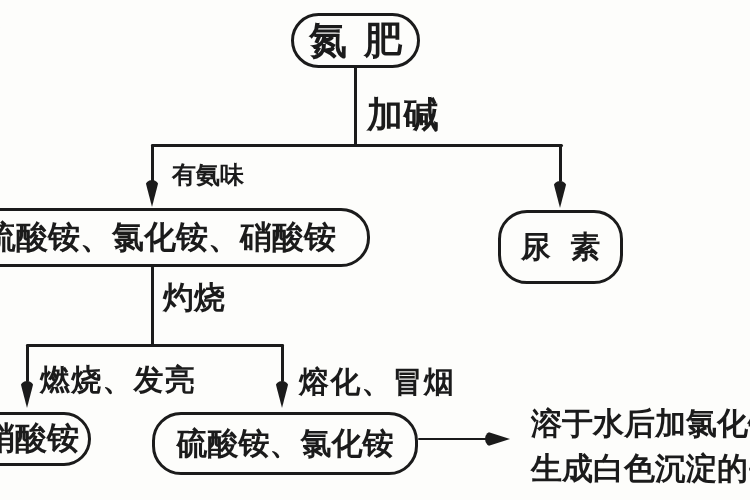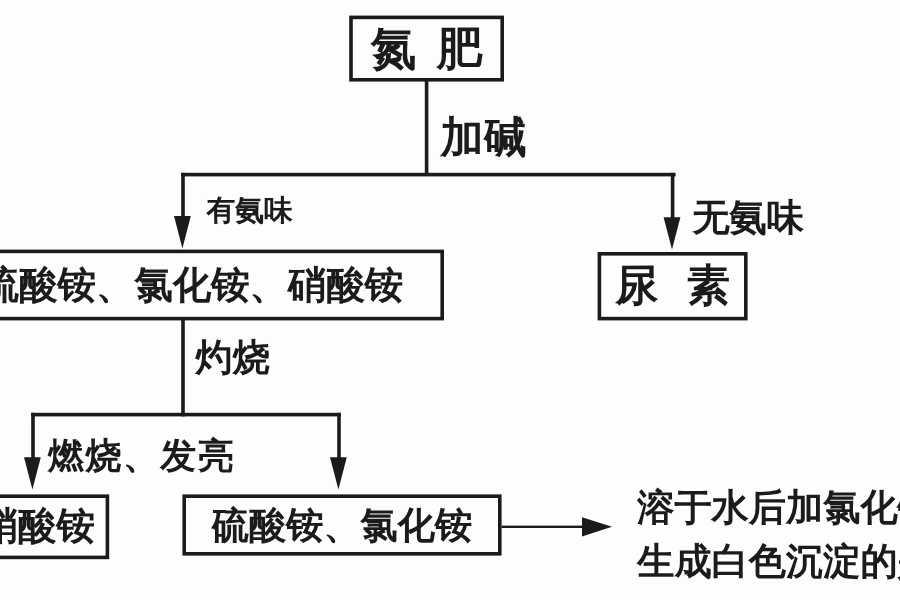--- a/index.html
+++ b/index.html
@@ -1,16 +1,16 @@
 <!DOCTYPE html>
 <html style="--ink: #1b1b1b; --paper: #fdfdfb;"><head>
 <meta charset="utf-8">
 <style>
   :root { --ink:#1b1b1b; --paper:#fdfdfb; }
-  * { box-sizing: border-box; margin: 0; padding: 0; }
+  * { box-sizing: border-box; margin: 0; padding: 0; border-radius: 29px; }
   html,body { width:750px; height:500px; overflow:hidden; background:var(--paper); }
   .stage {
     position:relative; width:750px; height:500px; overflow:hidden;
     background:var(--paper); color:var(--ink);
     font-family:"DejaVu Serif","Liberation Serif",serif;
     font-weight:600;
   }
   .node {
     position:absolute; border:3px solid var(--ink);
     display:flex; align-items:center; justify-content:center;
@@ -25,23 +25,23 @@
     border-top:27px solid var(--ink);
   }
   .arr-right {
     position:absolute; width:0; height:0;
     border-top:8px solid transparent; border-bottom:8px solid transparent;
     border-left:25px solid var(--ink);
   }
   
   .n-root { left:291px; top:13px; width:129px; height:55px; font-size:38px; letter-spacing:.45em; padding-left:.45em; }
   .n-salts { left:-50px; top:208px; width:420px; height:59px; font-size:32px; }
-  .n-urea { left:498px; top:210px; width:125px; height:57px; font-size:36px; letter-spacing:.65em; padding-left:.65em; }
+  .n-urea { left:498px; top:210px; width:125px; height:74px; font-size:30px; letter-spacing:.65em; padding-left:.65em; }
   .n-nitrate { left:-55px; top:412px; width:146px; height:54px; font-size:32px; justify-content:flex-start; padding-left:35px; }
-  .n-sulchl { left:152px; top:412px; width:266px; height:51px; font-size:31px; }
+  .n-sulchl { left:152px; top:412px; width:266px; height:63px; font-size:31px; }
   .l-alkali { left:367px; top:91px; font-size:36px; }
   .l-smell { left:172px; top:159px; font-size:24px; }
   .l-nosmell { left:577px; top:161px; font-size:31px; }
   .l-ignite { left:163px; top:277px; font-size:31px; }
   .l-burn { left:40px; top:360px; font-size:30px; letter-spacing:.04em; }
   .l-melt { left:299px; top:362px; font-size:30px; letter-spacing:.04em; }
   .note { position:absolute; left:531px; top:401px; font-size:31px; line-height:45px; white-space:nowrap; }
 </style>
 </head>
 <body>
@@ -54,36 +54,36 @@
   <div class="lbl l-alkali">加碱</div>
 
   <div class="hline" style="left:151px; top:144px; width:412px;"></div>
 
   <div class="vline" style="left:151px; top:144px; height:38px;"></div>
   <div class="arr-down" style="left:145px; top:180px;"></div>
   <div class="lbl l-smell">有氨味</div>
 
   <div class="vline" style="left:559px; top:144px; height:38px;"></div>
   <div class="arr-down" style="left:553px; top:181px;"></div>
-  <div class="lbl l-nosmell">无氨味</div>
 
   <div class="node n-salts">硫酸铵、氯化铵、硝酸铵</div>
   <div class="node n-urea">尿素</div>
 
   <div class="vline" style="left:151px; top:266px; height:81px;"></div>
   <div class="lbl l-ignite">灼烧</div>
 
   <div class="hline" style="left:26px; top:344px; width:258px;"></div>
 
   <div class="vline" style="left:26px; top:344px; height:38px;"></div>
   <div class="arr-down" style="left:20px; top:381px;"></div>
   <div class="lbl l-burn">燃烧、发亮</div>
 
   <div class="vline" style="left:281px; top:344px; height:38px;"></div>
   <div class="arr-down" style="left:275px; top:381px;"></div>
+  <div class="lbl l-melt">熔化、冒烟</div>
 
   <div class="node n-nitrate">硝酸铵</div>
   <div class="node n-sulchl">硫酸铵、氯化铵</div>
 
   <div class="hline" style="left:418px; top:438px; width:72px; height:2px;"></div>
   <div class="arr-right" style="left:485px; top:431px;"></div>
 
   <div class="note">
     <div>溶于水后加氯化钡</div>
     <div>生成白色沉淀的是</div>

